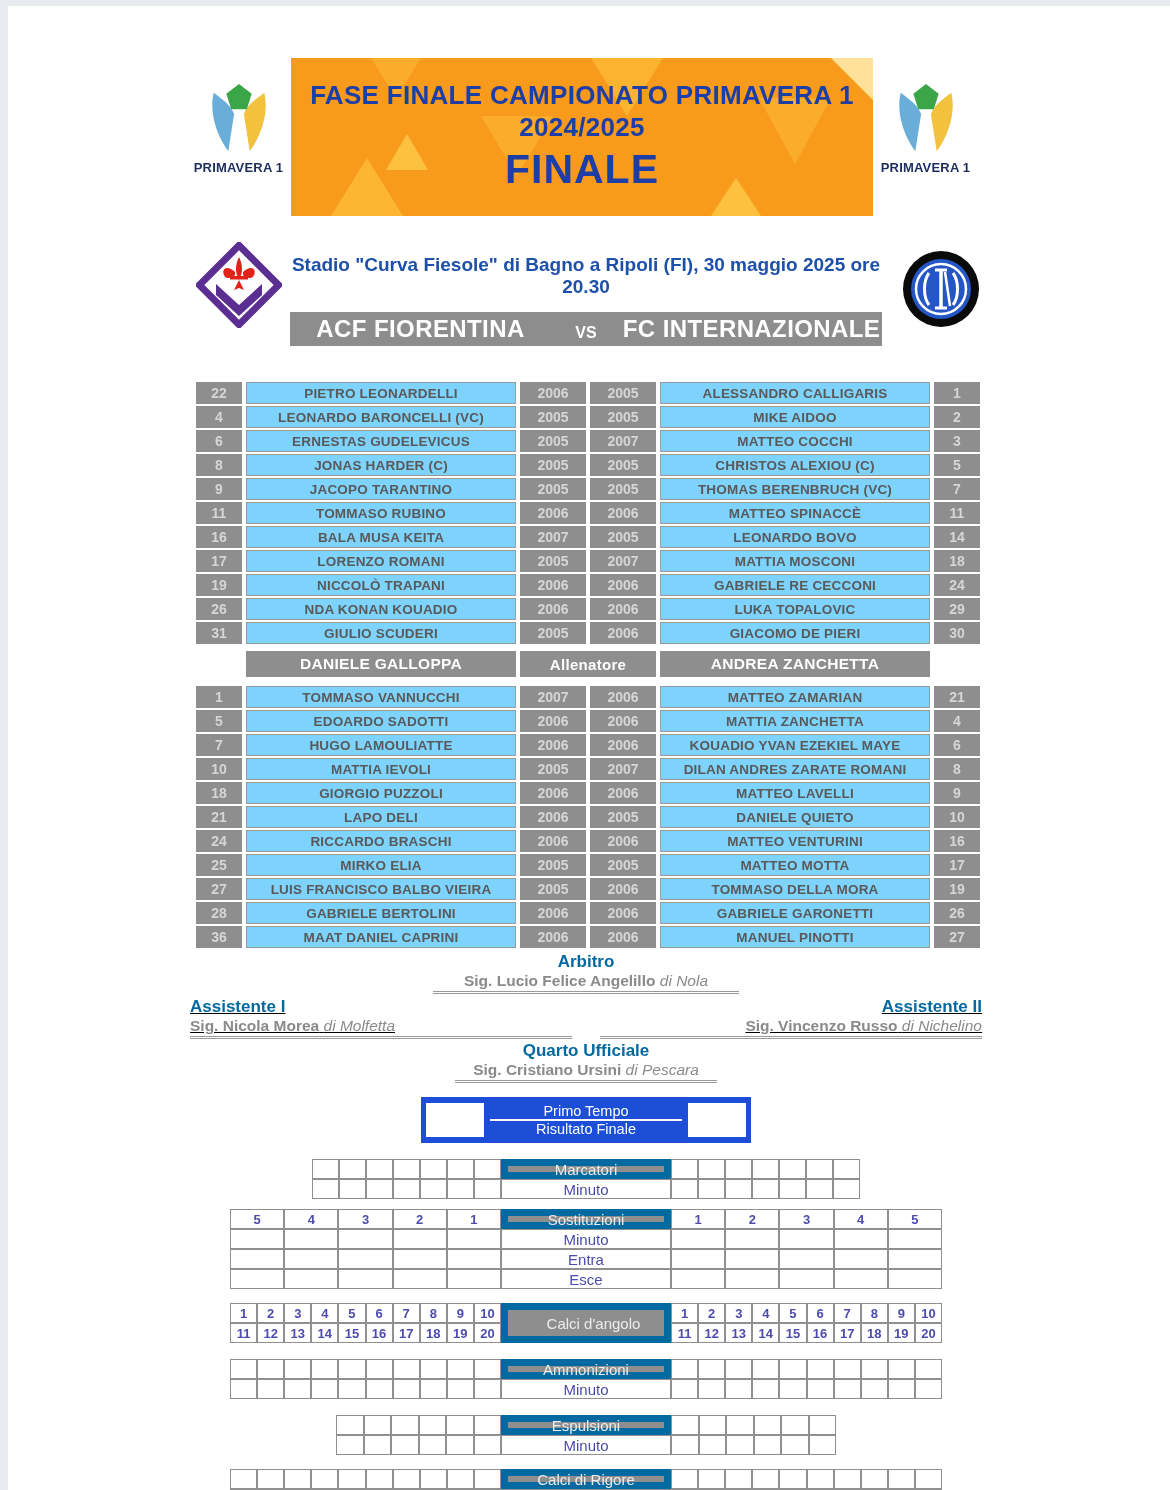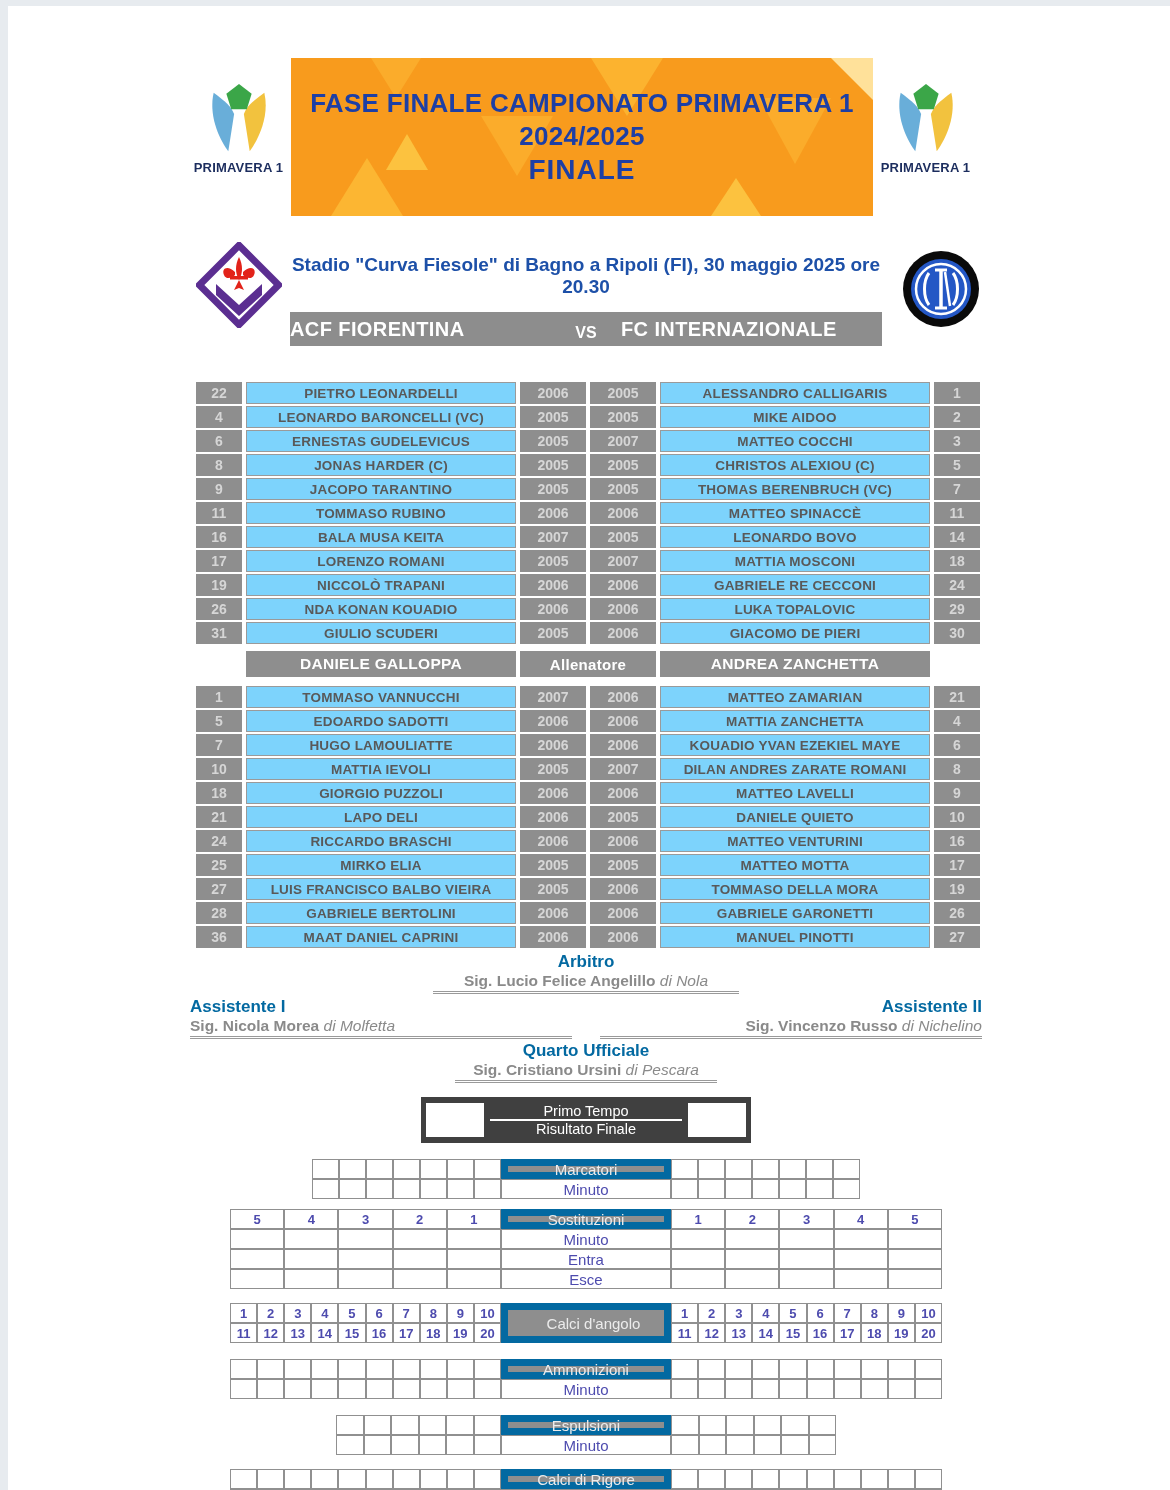--- a/index.html
+++ b/index.html
@@ -11,30 +11,30 @@
   
   .banner-row{margin-top:52px;display:flex;align-items:flex-start;}
   .pv-logo{width:97px;display:flex;flex-direction:column;align-items:center;padding-top:22px;}
   .pv-logo .pv-label{font-size:13px;font-weight:bold;color:#1c2d5e;margin-top:4px;letter-spacing:.2px;}
   .banner{position:relative;width:582px;height:158px;background:#f89b1d;margin:0 4px;overflow:hidden;
           display:flex;flex-direction:column;align-items:center;justify-content:center;}
   .banner svg.bg{position:absolute;left:0;top:0;}
   .banner .t1,.banner .t2,.banner .t3{position:relative;color:#1d3fa5;font-weight:bold;letter-spacing:.3px;line-height:1.25;}
   .banner .t1{font-size:26px;}
   .banner .t2{font-size:26px;}
-  .banner .t3{font-size:28px;margin-top:0;letter-spacing:1px;}
+  .banner .t3{font-size:41px;margin-top:0;letter-spacing:1px;}
 
   
   .match-row{position:relative;margin-top:38px;}
   .crest{position:absolute;top:-12px;}
   .crest.home{left:6px;}
   .crest.away{right:2px;top:-4px;}
   .venue{margin:0 95px;text-align:center;font-size:19px;font-weight:bold;color:#1d50a8;}
   .teambar{margin:14px 100px 0 100px;height:34px;background:#8d8d8d;display:flex;align-items:center;color:#fff;}
-  .teambar .tname{flex:1;font-size:20px;font-weight:bold;letter-spacing:.4px;}
+  .teambar .tname{flex:1;text-align:center;font-size:24px;font-weight:bold;letter-spacing:.4px;}
   .teambar .vs{width:70px;text-align:center;font-size:16px;font-weight:bold;padding-top:8px;}
 
   
   .roster{display:grid;grid-template-columns:46px 270px 66px 66px 270px 46px;
           column-gap:4px;row-gap:2px;grid-auto-rows:22px;margin:0 0 0 6px;width:784px;}
   .roster.first{margin-top:36px;}
   .roster.bench{margin-top:9px;}
   .pcell{display:flex;align-items:center;justify-content:center;}
   .pcell.num,.pcell.year{background:#8e8e8e;color:#d6d6d6;font-weight:bold;font-size:14px;}
   .pcell.name{background:#7dd3fc;border:1px solid #9a9a9a;color:#595959;font-weight:bold;font-size:13.5px;letter-spacing:.2px;white-space:nowrap;}
@@ -47,29 +47,29 @@
 
   
   .officials{margin-top:4px;}
   .off-label{color:#0369a1;font-weight:bold;font-size:17px;}
   .off-name{color:#8a8a8a;font-size:15.5px;font-weight:bold;}
   .off-name .city{font-style:italic;font-weight:normal;}
   .center{text-align:center;}
   .dline{border-bottom:3px double #9a9a9a;}
   .referee .dline{width:306px;margin:1px auto 0 auto;}
   .fourth .dline{width:262px;margin:1px auto 0 auto;}
-  .assist-row{display:flex;justify-content:space-between;margin-top:3px;}
+  .assist-row{display:flex;justify-content:space-between;margin-top:3px;text-decoration:underline;}
   .assist{flex:1;}
   .assist.left{margin-right:14px;text-align:left;}
   .assist.right{margin-left:14px;text-align:right;}
   .assist .dline{width:100%;margin-top:1px;}
   .fourth{margin-top:2px;}
 
   
-  .scorebox{width:320px;margin:14px auto 16px auto;background:#404040;padding:4px 5px;}
+  .scorebox{width:320px;margin:14px auto 16px auto;background:#1d4ed8;padding:4px 5px;}
   .srow{display:grid;grid-template-columns:58px 1fr 58px;column-gap:6px;height:16px;margin:2px 0;}
   .sbox{background:#fff;}
   .slabel{color:#fff;font-size:14.5px;text-align:center;line-height:16px;}
   .slabel.first{border-bottom:2px solid #fff;}
 
   
   .sheet{display:grid;grid-auto-rows:20px;margin-left:auto;margin-right:auto;}
   .w-mar{width:548px;margin-top:16px;}
   .w-mid{width:712px;}
   .w-esp{width:500px;}

